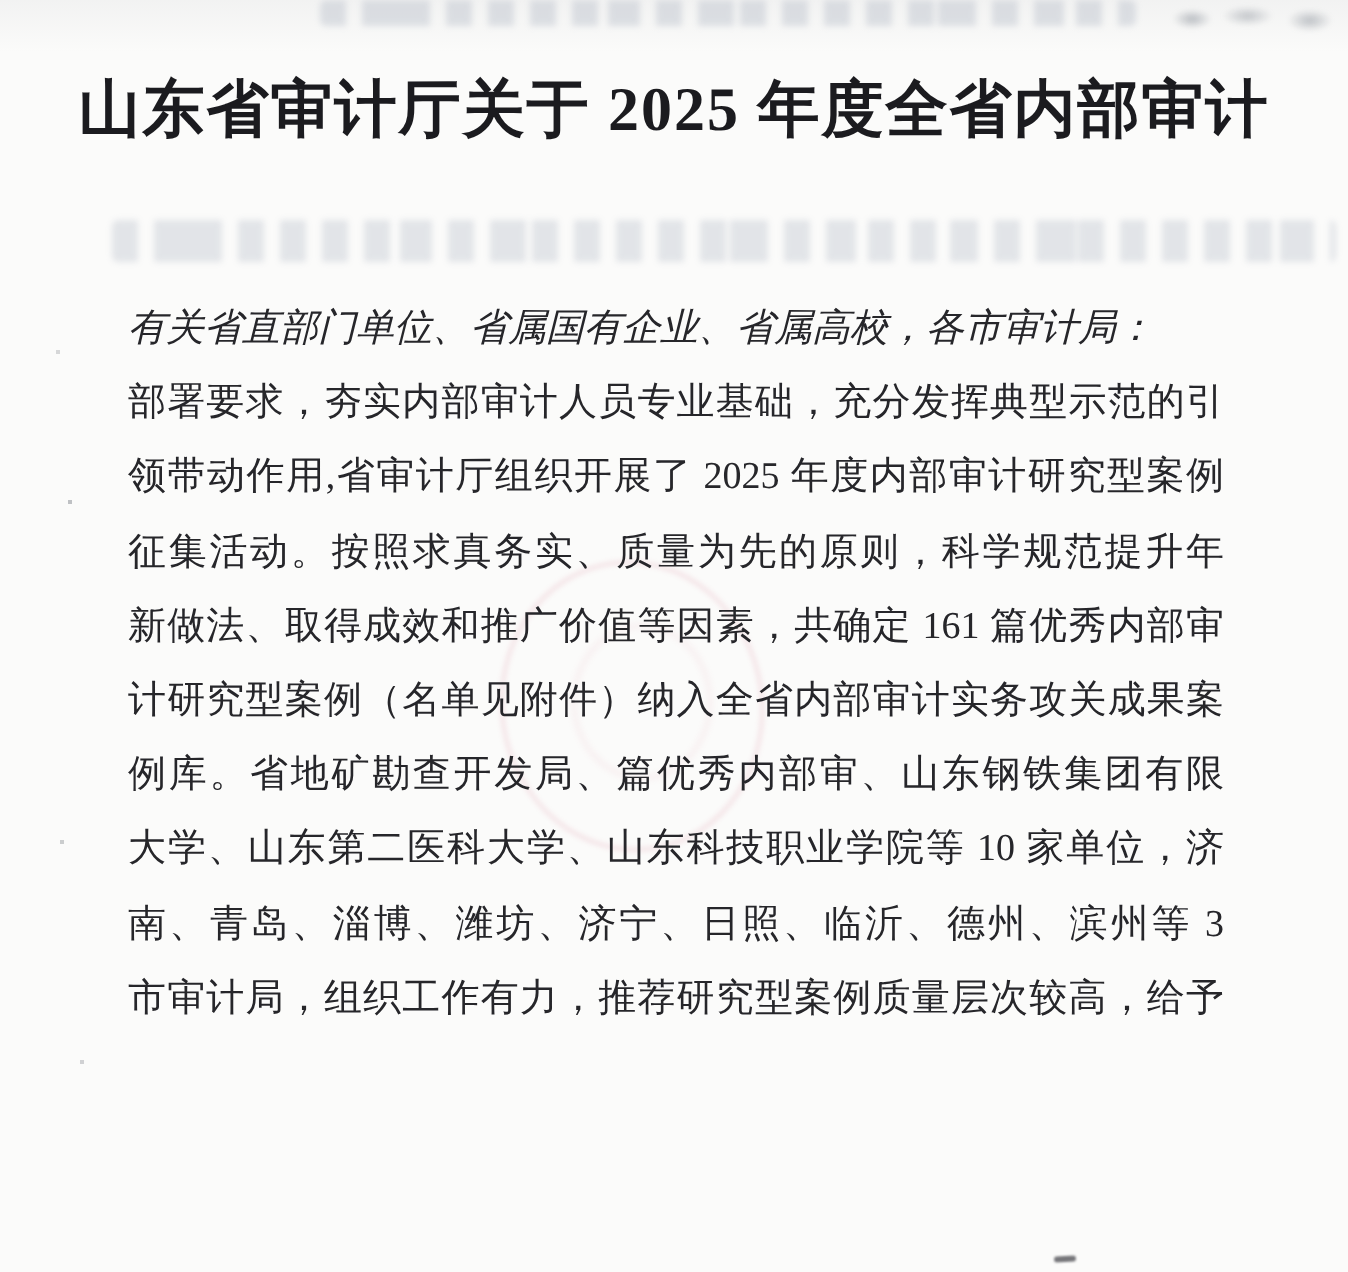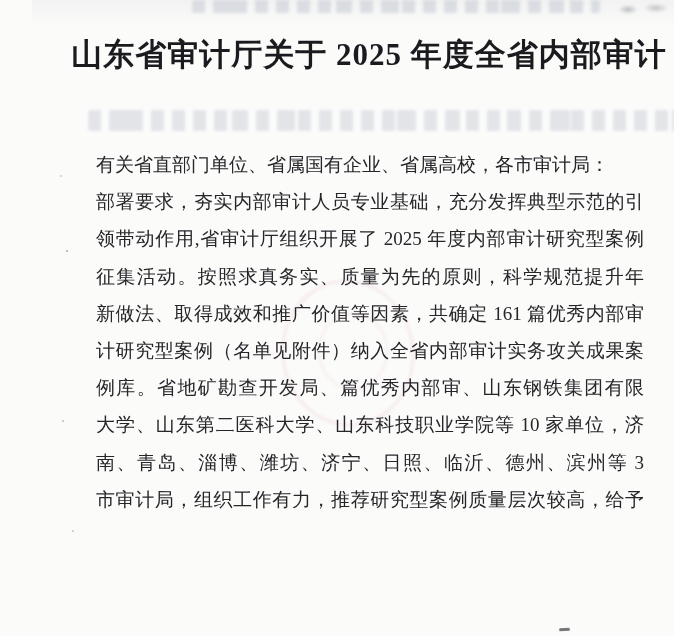--- a/index.html
+++ b/index.html
@@ -8,21 +8,21 @@
     --ink-title:#1b1b1f;
     --ghost:#a9b1bf;
     --seal:#d98a9c;
   }
   html,body{margin:0;padding:0;}
   body{
     width:674px;height:636px;overflow:hidden;position:relative;
     background:var(--paper);
     font-family:"Liberation Serif","DejaVu Serif",serif;
   }
-  .page{position:absolute;inset:0;background:var(--paper);margin-left:32px;}
+  .page{position:absolute;inset:0;background:var(--paper);}
   
   .page::before{
     content:"";position:absolute;left:0;top:0;right:0;height:26px;
     background:linear-gradient(180deg,rgba(120,125,135,.07),rgba(120,125,135,0));
     pointer-events:none;
   }
   
   .title{
     position:absolute;left:0;top:33px;width:674px;
     text-align:center;font-weight:bold;color:var(--ink-title);
@@ -61,21 +61,21 @@
   
   .text-block{
     position:absolute;left:64px;top:146px;width:548px;
     color:var(--ink);font-size:19px;
   }
   .line{
     height:37.2px;line-height:37.2px;white-space:nowrap;
     text-align:justify;text-align-last:justify;
     overflow:visible;
   }
-  .line.no-justify{text-align:center;text-align-last:left;white-space:normal;}
+  .line.no-justify{text-align:center;text-align-last:left;white-space:normal;font-style:italic;}
   .line.indent{text-indent:2em;}
   
   .stray-mark{
     position:absolute;left:527px;top:628px;width:11px;height:3px;
     background:#4a4a50;border-radius:2px;transform:rotate(-3deg);
     opacity:.75;filter:blur(.4px);
   }
   
   .specks{position:absolute;left:0;top:0;width:2px;height:2px;background:transparent;
     box-shadow:34px 250px 0 0 rgba(80,85,95,.35), 30px 420px 0 0 rgba(80,85,95,.28),

